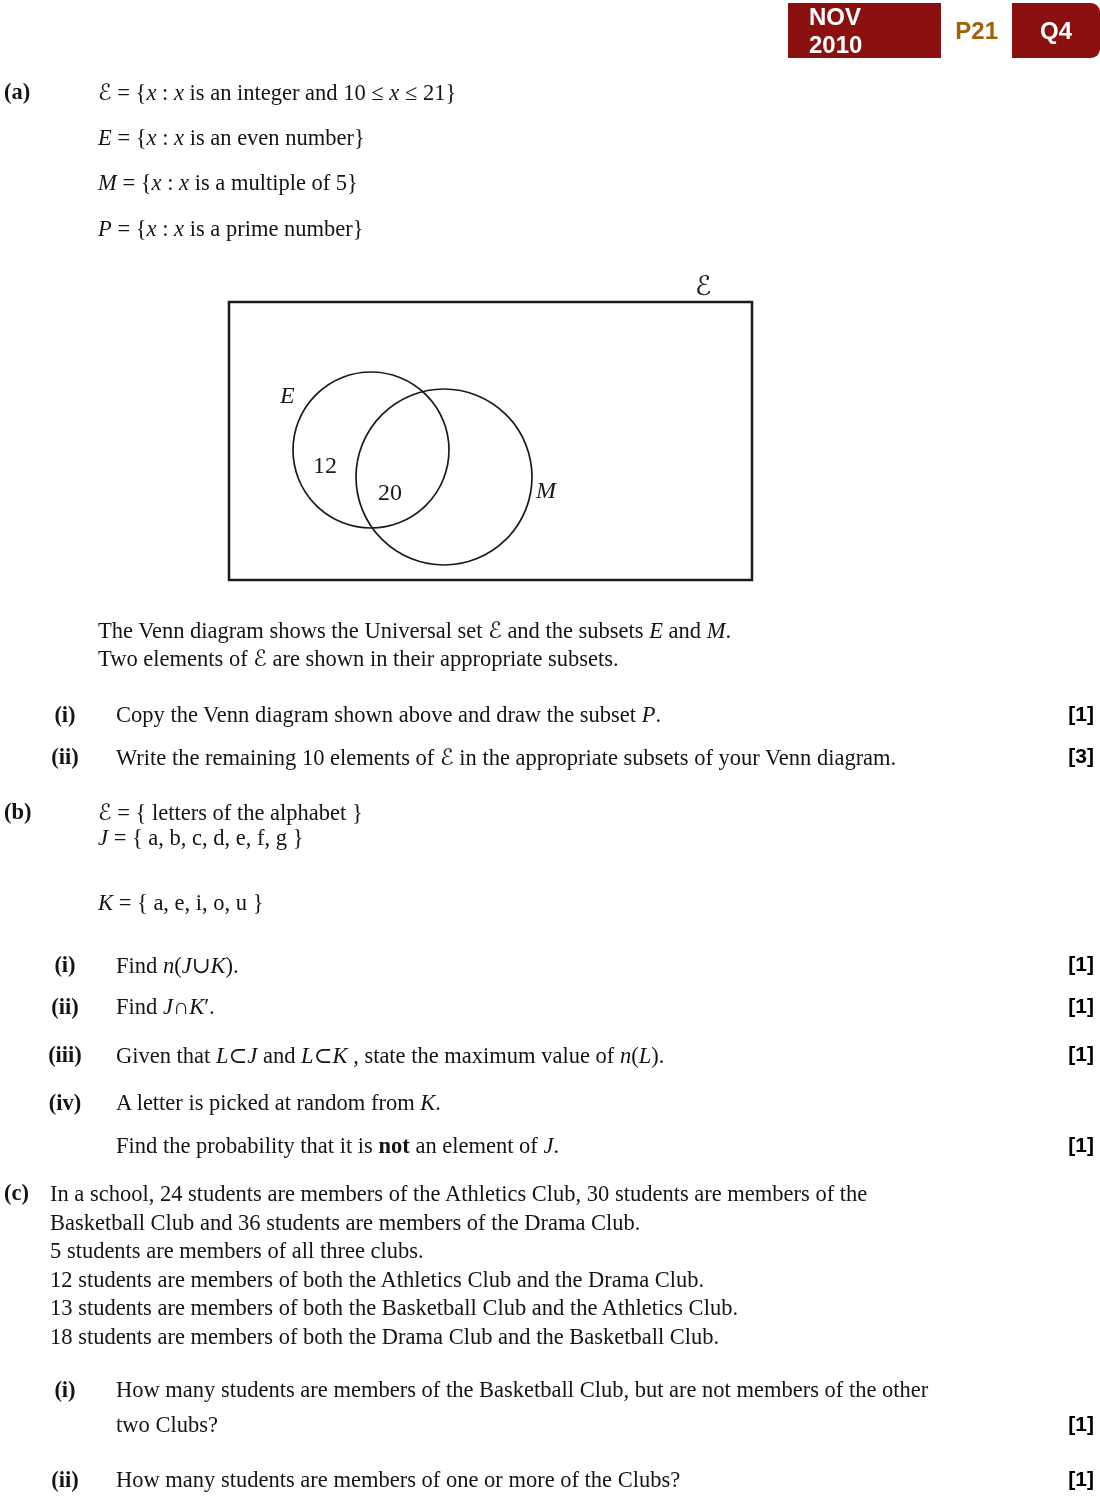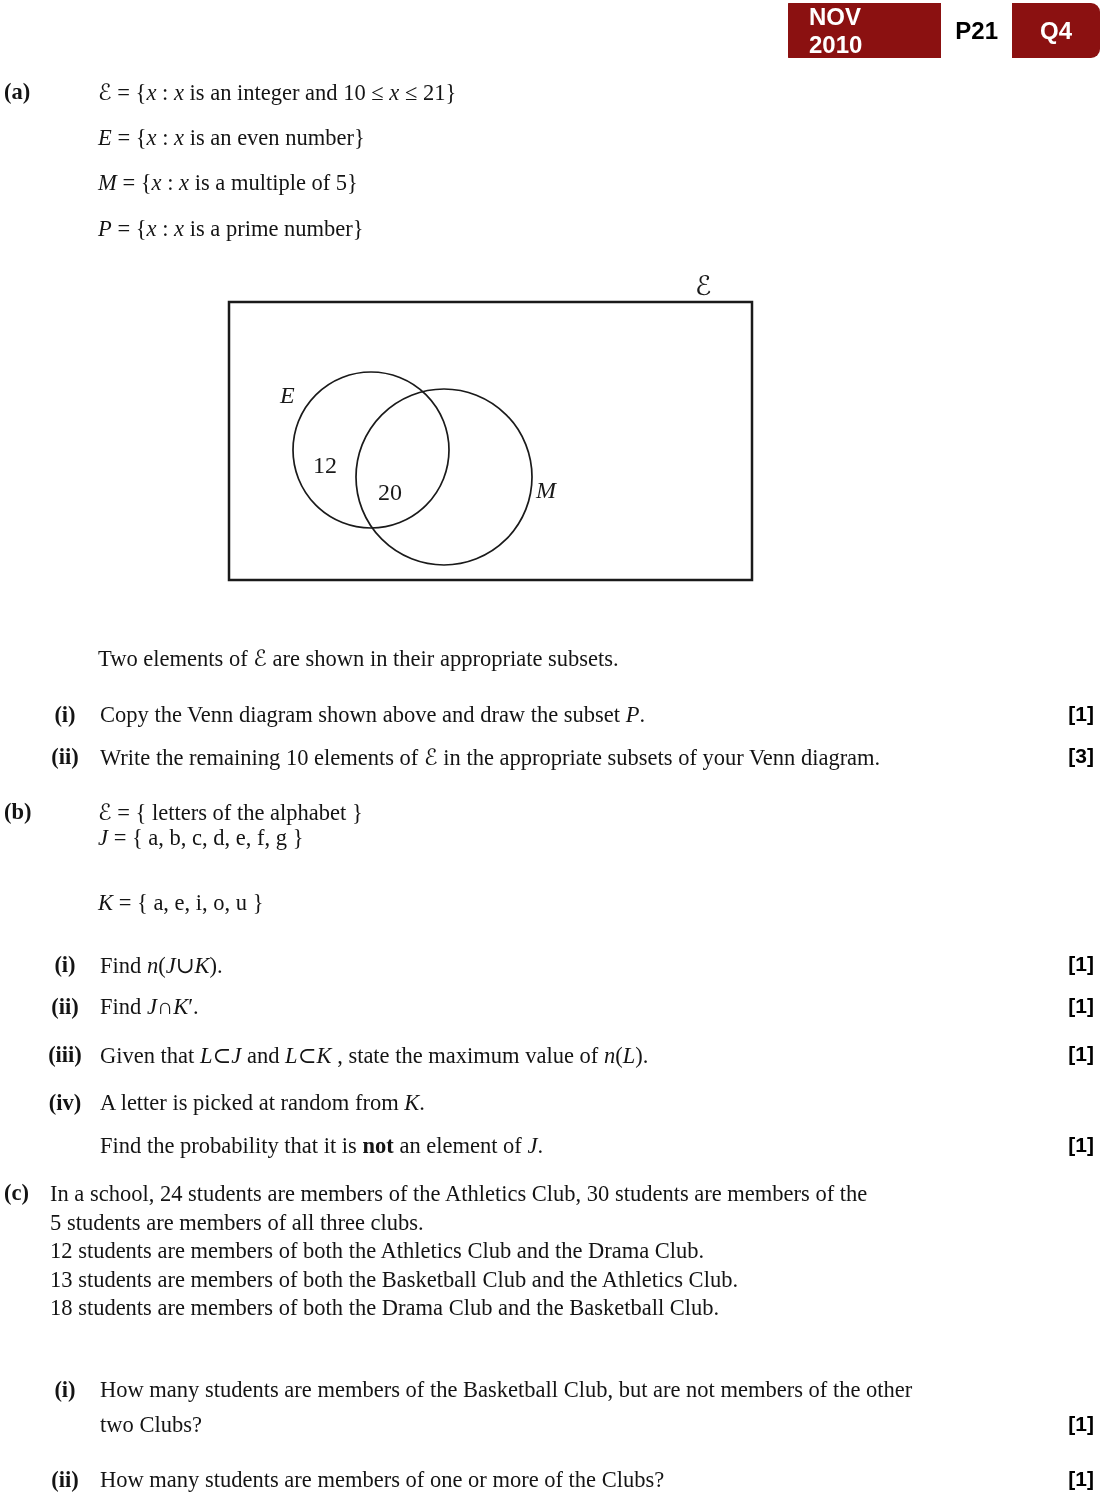--- a/index.html
+++ b/index.html
@@ -6,40 +6,40 @@
   html,body{margin:0;padding:0;background:#ffffff;}
   .page{
     position:relative; width:1100px; height:1496px; background:#ffffff;
     font-family:"Liberation Serif","DejaVu Serif",serif;
     color:var(--ink); font-size:22.5px; overflow:hidden;
   }
   .row{position:absolute; left:0; right:0; height:32px; white-space:nowrap;}
   .part-tag{position:absolute; left:4px; font-weight:bold;}
   .ind{position:absolute; left:50px;margin-left:48px;}
   .qtag{position:absolute; left:36px; width:58px; text-align:center; font-weight:bold;}
-  .qtext{position:absolute; left:100px;text-align:right;}
+  .qtext{position:absolute; left:116px;text-align:right;}
   .marks{
     position:absolute; right:6px; width:70px; text-align:right;
     font-family:"Liberation Sans","DejaVu Sans",sans-serif;
     font-weight:bold; font-size:21px; color:#000;
   }
   .seg-i{font-style:italic;}
   .seg-b{font-weight:bold;}
   .seg-sc{font-family:"DejaVu Serif","DejaVu Sans",serif;}
   .para{position:absolute; left:50px; line-height:28.6px;}
   
   .badge{
     position:absolute; top:3px; left:780px; height:55px; display:flex;
     border-radius:9px; overflow:hidden;
     font-family:"Liberation Sans","DejaVu Sans",sans-serif;
     font-weight:bold; font-size:24px; align-items:stretch;padding-left:8px;
   }
   .badge-seg{display:flex; align-items:center; justify-content:center;}
   .badge-maroon{background:var(--maroon); color:#ffffff;}
-  .badge-white{background:#ffffff; color:#000000; margin:2px 0;}
+  .badge-white{background:#ffffff; color:#a16207; margin:2px 0;}
   .badge-s1{padding:0 21px;}
   .badge-s2{padding:0 14px;}
   .badge-s3{padding:0 28px;}
   
   .venn-wrap{position:absolute; left:200px; top:255px; width:580px; height:340px;}
   .venn-wrap svg{display:block;}
   .vlabel{font-family:"Liberation Serif","DejaVu Serif",serif; font-size:24px; fill:#1a1a1a;}
   .vlabel-it{font-style:italic;}
   .vlabel-sc{font-family:"DejaVu Serif","DejaVu Sans",serif; font-size:27px;}
 </style>
@@ -74,20 +74,23 @@
       <rect x="29" y="47" width="523" height="278" fill="none" stroke="#1a1a1a" stroke-width="2.5"></rect>
       <circle cx="171" cy="195" r="78" fill="none" stroke="#1a1a1a" stroke-width="1.7"></circle>
       <circle cx="244" cy="222" r="88" fill="none" stroke="#1a1a1a" stroke-width="1.7"></circle>
       <text x="80" y="148" class="vlabel vlabel-it">E</text>
       <text x="113" y="218" class="vlabel">12</text>
       <text x="178" y="245" class="vlabel">20</text>
       <text x="336" y="243" class="vlabel vlabel-it">M</text>
     </svg>
   </div>
 
+  <div class="row" style="top:617px">
+    <span class="ind"><span>The Venn diagram shows the Universal set </span><span class="seg-sc">ℰ</span><span> and the subsets </span><span class="seg-i">E</span><span> and </span><span class="seg-i">M</span><span>.</span></span>
+  </div>
   <div class="row" style="top:645px">
     <span class="ind"><span>Two elements of </span><span class="seg-sc">ℰ</span><span> are shown in their appropriate subsets.</span></span>
   </div>
 
   <div class="row" style="top:702px">
     <span class="qtag">(i)</span>
     <span class="qtext"><span>Copy the Venn diagram shown above and draw the subset </span><span class="seg-i">P</span><span>.</span></span>
     <span class="marks">[1]</span>
   </div>
   <div class="row" style="top:744px">
@@ -129,20 +132,21 @@
   <div class="row" style="top:1133px">
     <span class="qtext"><span>Find the probability that it is </span><span class="seg-b">not</span><span> an element of </span><span class="seg-i">J</span><span>.</span></span>
     <span class="marks">[1]</span>
   </div>
 
   <div class="row" style="top:1180px">
     <span class="part-tag">(c)</span>
   </div>
   <div class="para" style="top:1180px">
     <div>In a school, 24 students are members of the Athletics Club, 30 students are members of the</div>
+    <div>Basketball Club and 36 students are members of the Drama Club.</div>
     <div>5 students are members of all three clubs.</div>
     <div>12 students are members of both the Athletics Club and the Drama Club.</div>
     <div>13 students are members of both the Basketball Club and the Athletics Club.</div>
     <div>18 students are members of both the Drama Club and the Basketball Club.</div>
   </div>
 
   <div class="row" style="top:1377px">
     <span class="qtag">(i)</span>
     <span class="qtext">How many students are members of the Basketball Club, but are not members of the other</span>
   </div>

